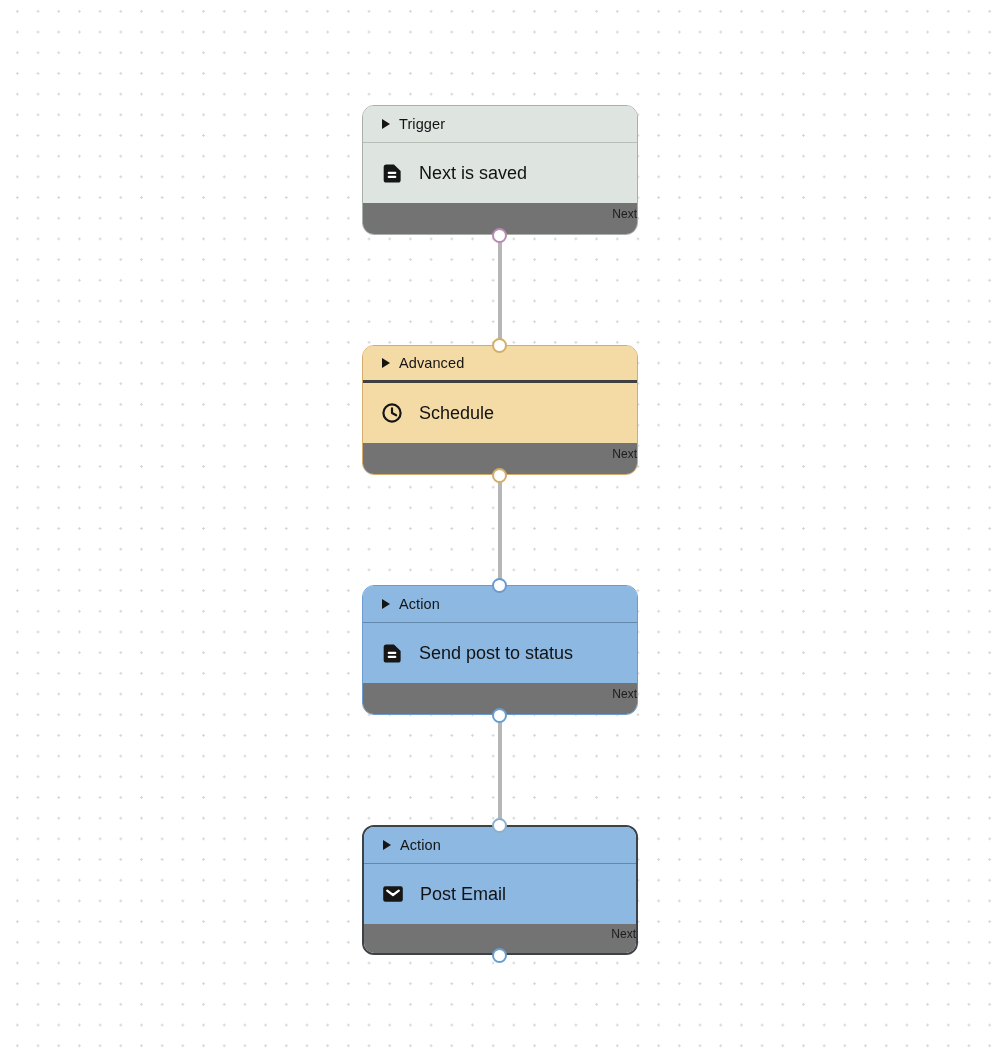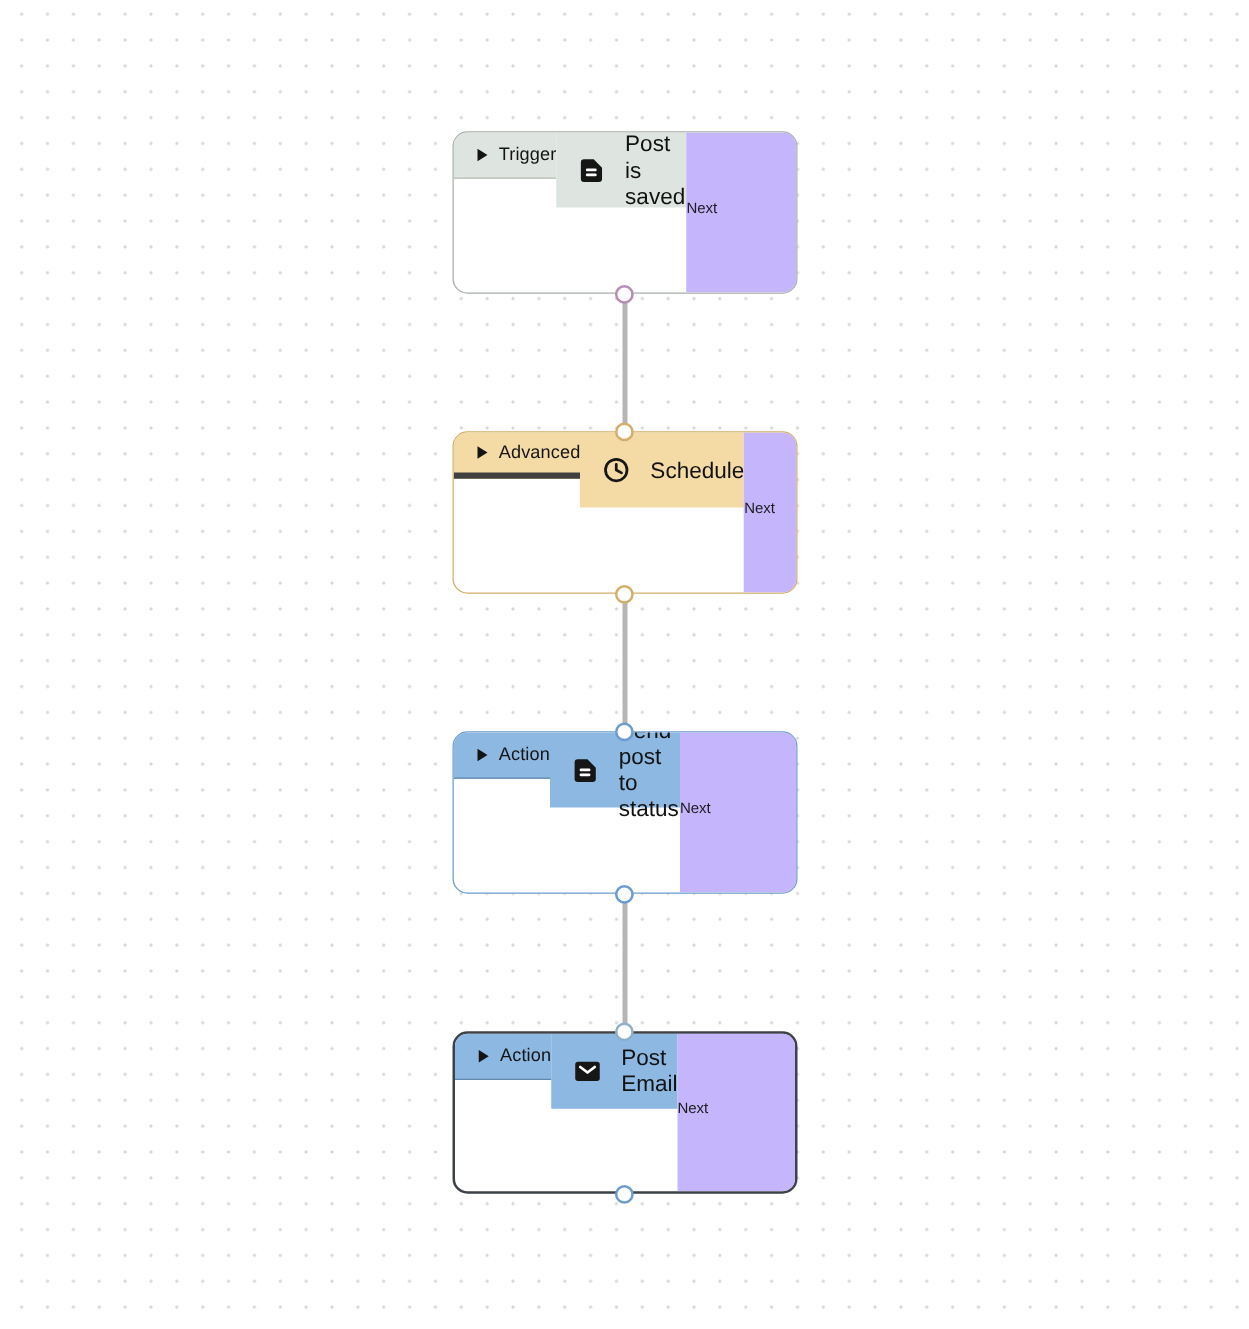--- a/index.html
+++ b/index.html
@@ -32,39 +32,39 @@
   
   .node {
     position: absolute;
     left: 362px;
     width: 276px;
     height: 130px;
     border-radius: 12px;
     background: #ffffff;
     overflow: hidden;
     display: flex;
-    flex-direction: row;
+    flex-direction: column;
     z-index: 2;
     cursor: default;
   }
   .node-1 { top: 105px; border: 1.5px solid #a8b0aa; }
   .node-2 { top: 345px; border: 1.5px solid #d3ae6a; }
   .node-3 { top: 585px; border: 1.5px solid #6b9ccd; }
   .node-4 { top: 825px; border: 2px solid #3c4248; }
 
   .node-header {
     height: 37px;
     flex: 0 0 37px;
     display: flex;
     align-items: center;
     gap: 9px;
     padding-left: 19px;
   }
   .node-1 .node-header { background: #dee4df; border-bottom: 1px solid #b7beb8; }
-  .node-2 .node-header { background: #f4daa5; border-bottom: 5px solid #404040; }
+  .node-2 .node-header { background: #f4daa5; border-bottom: 3px solid #404040; }
   .node-3 .node-header { background: #8cb8e2; border-bottom: 1px solid #6288ab; }
   .node-4 .node-header { background: #8cb8e2; border-bottom: 1px solid #6288ab; }
 
   .tri {
     width: 0; height: 0;
     border-left: 8px solid #141414;
     border-top: 5px solid transparent;
     border-bottom: 5px solid transparent;
   }
   .cat {
@@ -89,24 +89,24 @@
   .body-icon { width: 24px; height: 24px; display: flex; align-items: center; justify-content: center; }
   .body-icon svg { display: block; }
 
   .title {
     font-size: 18px;
     color: #121212;
   }
 
   .node-footer {
     flex: 1 1 auto;
-    background: #c4b5fd;
+    background: #737373;
     display: flex;
     align-items: center;
-    justify-content: flex-start;
+    justify-content: flex-end;
     padding-bottom: 9px;
   }
   .next-label {
     font-size: 12px;
     color: #1c1c1c;
   }
 
   
   .port {
     position: absolute;
@@ -140,21 +140,21 @@
       <span class="cat">Trigger</span>
     </div>
     <div class="node-body">
       <span class="body-icon">
         <svg width="23" height="23" viewBox="0 0 24 24">
           <path d="M5.5 2.5 H13.5 L20.5 9.5 V18.8 A2.7 2.7 0 0 1 17.8 21.5 H5.5 A2.7 2.7 0 0 1 2.8 18.8 V5.2 A2.7 2.7 0 0 1 5.5 2.5 Z" fill="#161616"></path>
           <rect x="7" y="10.2" width="9" height="2.3" rx="1.1" fill="#ffffff"></rect>
           <rect x="7" y="14.4" width="9" height="2.3" rx="1.1" fill="#ffffff"></rect>
         </svg>
       </span>
-      <span class="title">Post is saved</span>
+      <span class="title">Next is saved</span>
     </div>
     <div class="node-footer">
       <span class="next-label">Next</span>
     </div>
   </div>
 
   <div class="node node-2">
     <div class="node-header">
       <span class="tri"></span>
       <span class="cat">Advanced</span>

